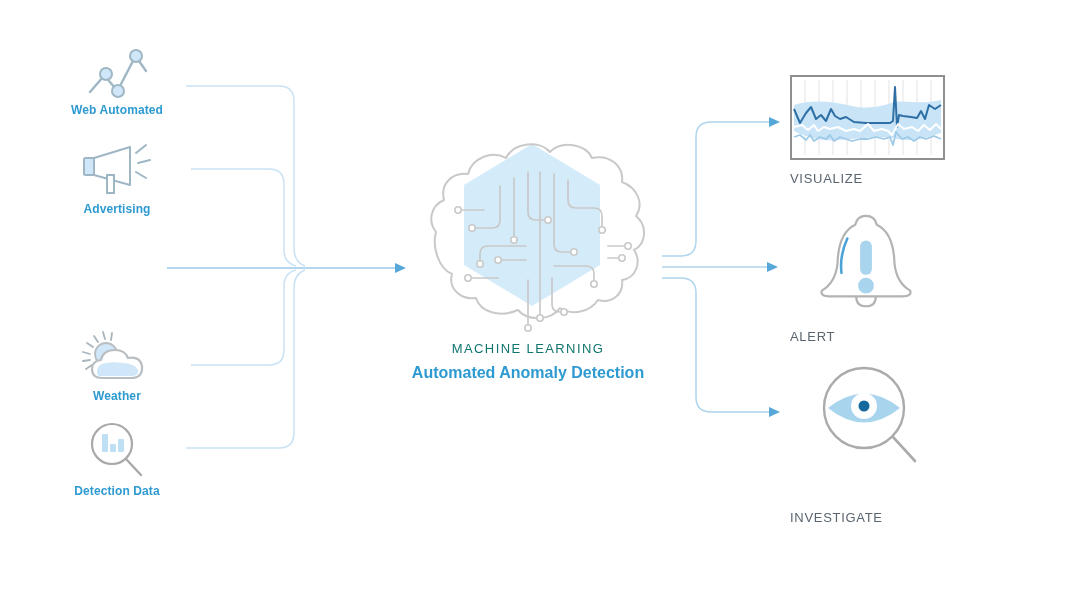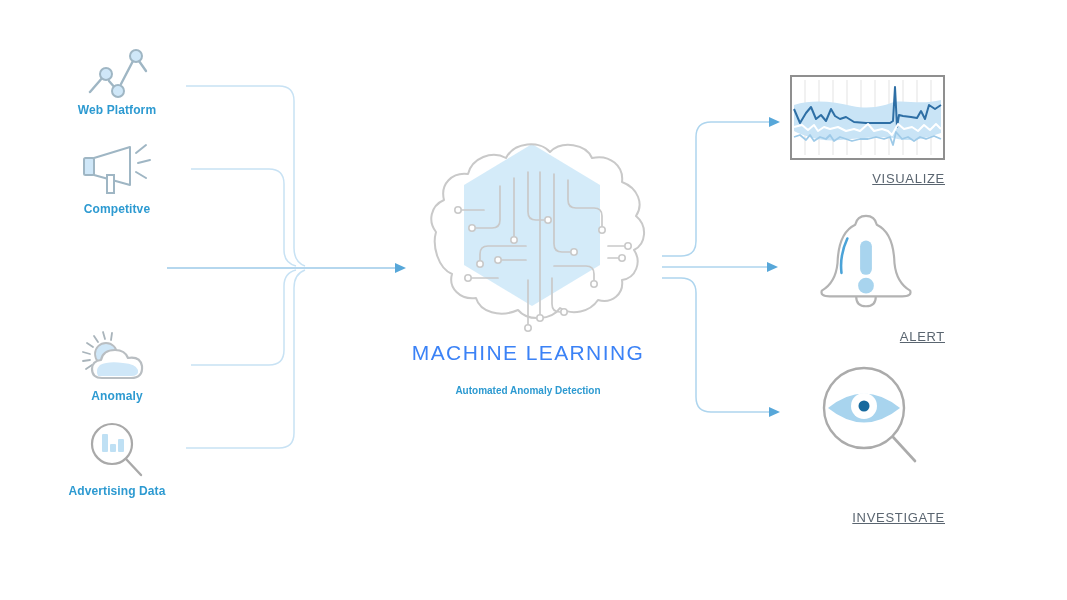--- a/index.html
+++ b/index.html
@@ -17,27 +17,27 @@
     margin-top:5px;color:var(--accent-blue,#2d9ad1);
     font-weight:bold;font-size:12px;letter-spacing:.1px;
   }
   .section-label{
     position:absolute;left:47px;top:511px;
     color:var(--gray-text,#54565a);font-size:15.5px;letter-spacing:.4px;
   }
 
   
   .ml-block{position:absolute;left:398px;top:341px;width:260px;text-align:center;}
-  .ml-title{color:#3b82f6;font-size:21px;letter-spacing:1.4px;}
-  .ml-sub{color:var(--accent-blue,#2d9ad1);font-size:10px;font-weight:bold;margin-top:20px;}
+  .ml-title{color:#0f766e;font-size:13px;letter-spacing:1.4px;}
+  .ml-sub{color:var(--accent-blue,#2d9ad1);font-size:16px;font-weight:bold;margin-top:8px;}
 
   
   .out-label{
-    position:absolute;width:155px;left:790px;text-align:right;
-    color:var(--output-text,#5a6570);font-size:13px;letter-spacing:.7px;text-decoration:underline;
+    position:absolute;width:155px;left:790px;text-align:left;
+    color:var(--output-text,#5a6570);font-size:13px;letter-spacing:.7px;
   }
 </style>
 </head>
 <body>
 
 <div class="canvas">
 
   <svg class="abs" style="left:0;top:0;" width="1067" height="600" viewBox="0 0 1067 600">
     <g fill="none" stroke="#c8e2f4" stroke-width="1.5">
       <path d="M186,86 H279 Q294,86 294,101 V248 Q294,262 305,266"></path>
@@ -66,73 +66,73 @@
             <path d="M37,36 L50,11"></path>
             <path d="M55,13 L62,23"></path>
         </g>
         <g fill="#cfe7f8" stroke="#9fb6c4" stroke-width="2">
           <circle cx="22" cy="26" r="6"></circle>
             <circle cx="34" cy="43" r="6"></circle>
             <circle cx="52" cy="8" r="6"></circle>
         </g>
       </svg>
     </div>
-    <div class="src-label">Web Platform</div>
+    <div class="src-label">Web Automated</div>
   </div>
 
   <div class="src" style="top:141px;">
     <div class="icon-wrap">
       <svg width="74" height="56" viewBox="0 0 74 56">
         <rect x="4" y="17" width="10" height="17" rx="1.5" fill="#cfe7f8" stroke="#9fb6c4" stroke-width="2"></rect>
         <polygon points="14,17 50,6 50,44 14,34" fill="#ffffff" stroke="#9fb6c4" stroke-width="2" stroke-linejoin="round"></polygon>
         <rect x="27" y="34" width="7" height="18" fill="#ffffff" stroke="#9fb6c4" stroke-width="2"></rect>
         <g stroke="#9fb6c4" stroke-width="2" stroke-linecap="round">
           <path d="M56,12 L66,4"></path>
             <path d="M58,22 L70,19"></path>
             <path d="M56,31 L66,37"></path>
         </g>
       </svg>
     </div>
-    <div class="src-label">Competitve</div>
+    <div class="src-label">Advertising</div>
   </div>
 
 
   <div class="src" style="top:330px;">
     <div class="icon-wrap">
       <svg width="78" height="54" viewBox="0 0 78 54">
         <g stroke="#a9b4bb" stroke-width="1.8" stroke-linecap="round">
           <path d="M25,2 L27,9"></path>
             <path d="M34,3 L33,10"></path>
             <path d="M16,6 L20,12"></path>
             <path d="M9,13 L15,17"></path>
           <path d="M5,22 L12,24"></path>
             <path d="M5,31 L12,30"></path>
             <path d="M8,39 L14,35"></path>
         </g>
         <circle cx="28" cy="24" r="11" fill="#cfe7f8" stroke="#b9bec2" stroke-width="1.8"></circle>
         <path d="M24,48 Q14,48 14,39 Q14,31 23,30 Q25,20 37,20 Q47,20 50,28 Q62,26 64,36 Q65,48 53,48 Z" fill="#ffffff" stroke="#b9bec2" stroke-width="2.2" stroke-linejoin="round"></path>
         <path d="M20,46 Q17,40 22,35 Q30,31 45,33 Q58,34 60,40 Q61,46 53,46 Z" fill="#cfe7f8"></path>
       </svg>
     </div>
-    <div class="src-label">Anomaly</div>
+    <div class="src-label">Weather</div>
   </div>
 
   <div class="src" style="top:421px;">
     <div class="icon-wrap">
       <svg width="58" height="58" viewBox="0 0 58 58">
         <circle cx="24" cy="23" r="20" fill="#ffffff" stroke="#a9a9a9" stroke-width="2.2"></circle>
         <g fill="#bfe0f4">
           <rect x="14" y="13" width="6" height="18" rx="1"></rect>
           <rect x="22" y="23" width="6" height="8" rx="1"></rect>
           <rect x="30" y="18" width="6" height="13" rx="1"></rect>
         </g>
         <line x1="38" y1="38" x2="53" y2="54" stroke="#a9a9a9" stroke-width="2.4" stroke-linecap="round"></line>
       </svg>
     </div>
-    <div class="src-label">Advertising Data</div>
+    <div class="src-label">Detection Data</div>
   </div>
 
 
   <svg class="abs" style="left:402px;top:128px;" width="260" height="207" viewBox="0 0 260 207">
     <polygon points="130,16 198,57 198,137 130,178 62,137 62,57" fill="#cde7f8" opacity="0.85"></polygon>
     <path d="M 34,104 C 26,94 28,78 42,72 C 38,56 50,44 66,46 C 70,30 90,22 104,30
              C 112,14 138,12 148,24 C 160,12 184,16 190,30 C 208,26 222,38 220,54
              C 236,60 242,76 234,88 C 246,98 244,116 232,122 C 240,134 234,150 220,152
              C 222,166 210,176 196,172 C 188,184 170,188 158,180 C 150,192 126,194 116,182
              C 98,190 78,184 74,170 C 58,172 46,160 50,146 C 36,140 30,118 34,104 Z" fill="none" stroke="#c9c9c9" stroke-width="2" stroke-linejoin="round"></path>

